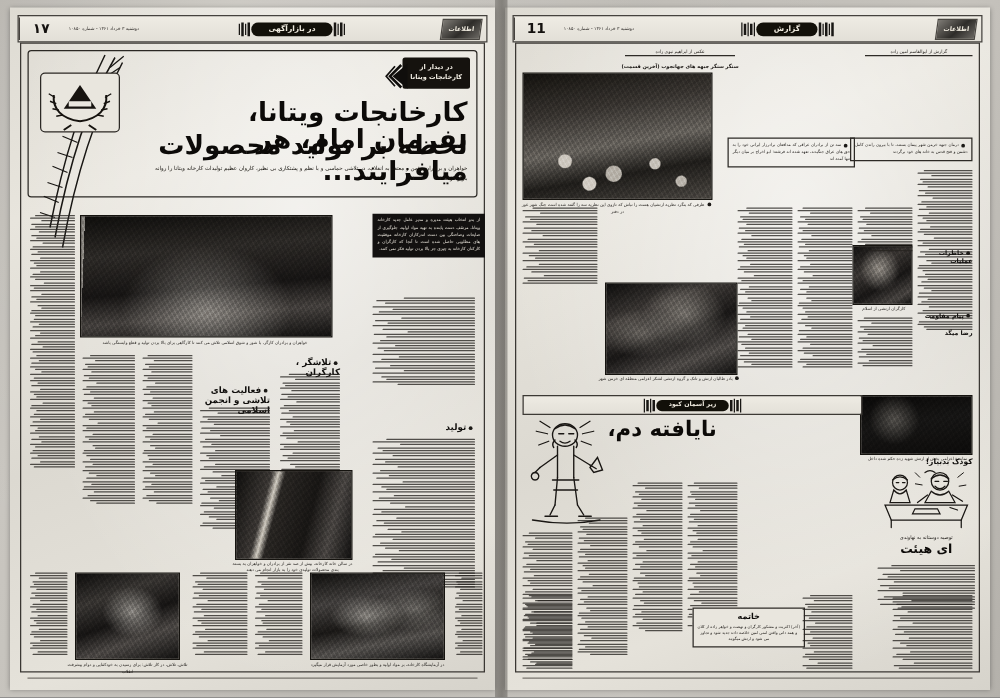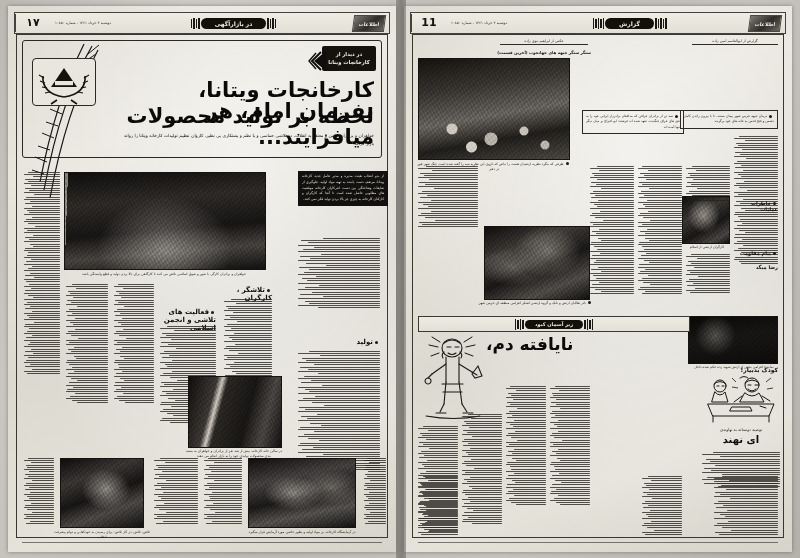--- a/index.html
+++ b/index.html
@@ -1346,21 +1346,21 @@
           <path d="M28 33 h18 l2 4 h-22 z"></path>
           <path d="M56 32 l6 2"></path>
           <path d="M36 4 q4 -3 8 0"></path>
         </g>
         <g stroke="#1a1714" stroke-width=".8">
           <path d="M32 8 l-4 -4 M34 14 l-6 -1 M62 8 l5 -4 M63 15 l6 -1"></path>
         </g>
       </svg>
     </div>
     <div class="caption" style="position:absolute;right:12px;top:419px;width:78px;font-size:4px;">توصیه دوستانه به نهاوندی</div>
-    <div class="hl hl-s" style="position:absolute;right:12px;top:429px;width:78px;text-align:center;">ای نهند</div>
+    <div class="hl hl-s" style="position:absolute;right:12px;top:429px;width:78px;text-align:center;">ای هیئت</div>
     <div class="col ft tiny" style="position:absolute;right:12px;top:446px;width:78px;">
       <i style="width:86%"></i>
         <i style="width:100%"></i>
         <i style="width:77%"></i>
         <i style="width:95%"></i>
         <i style="width:90%"></i>
         <i style="width:100%"></i>
         <i style="width:83%"></i>
         <i style="width:97%"></i>
         <i style="width:88%"></i>
@@ -1368,20 +1368,24 @@
         <i style="width:74%"></i>
         <i style="width:94%"></i>
         <i style="width:100%"></i>
         <i style="width:85%"></i>
         <i style="width:98%"></i>
         <i style="width:79%"></i>
     </div>
 
     <div class="subhead" style="position:absolute;right:14px;top:358px;width:56px;font-size:6px;">کودک بدبیار!</div>
 
+    <div class="boxed" style="position:absolute;left:150px;top:480px;width:82px;background:#e9e6de;">
+      <div class="hl hl-s" style="text-align:center;font-size:6.5px;margin-bottom:2px;">خاتمه</div>
+      <div style="font-size:3.2px;line-height:1.6;color:#1d1a17;text-align:center;">(آخر) اکثریت و مشکور کارگران و نهضت و خواهر زاده از کلان و همه دانی وافتن امنی امین خلاصه داده جدید شود و تجاوز می شود و ارتش میگویند</div>
+    </div>
 
     <div class="col ft tiny" style="position:absolute;left:14px;top:470px;width:40px;">
       <i style="width:88%"></i>
         <i style="width:100%"></i>
         <i style="width:76%"></i>
         <i style="width:96%"></i>
         <i style="width:90%"></i>
         <i style="width:100%"></i>
         <i style="width:82%"></i>
         <i style="width:98%"></i>

